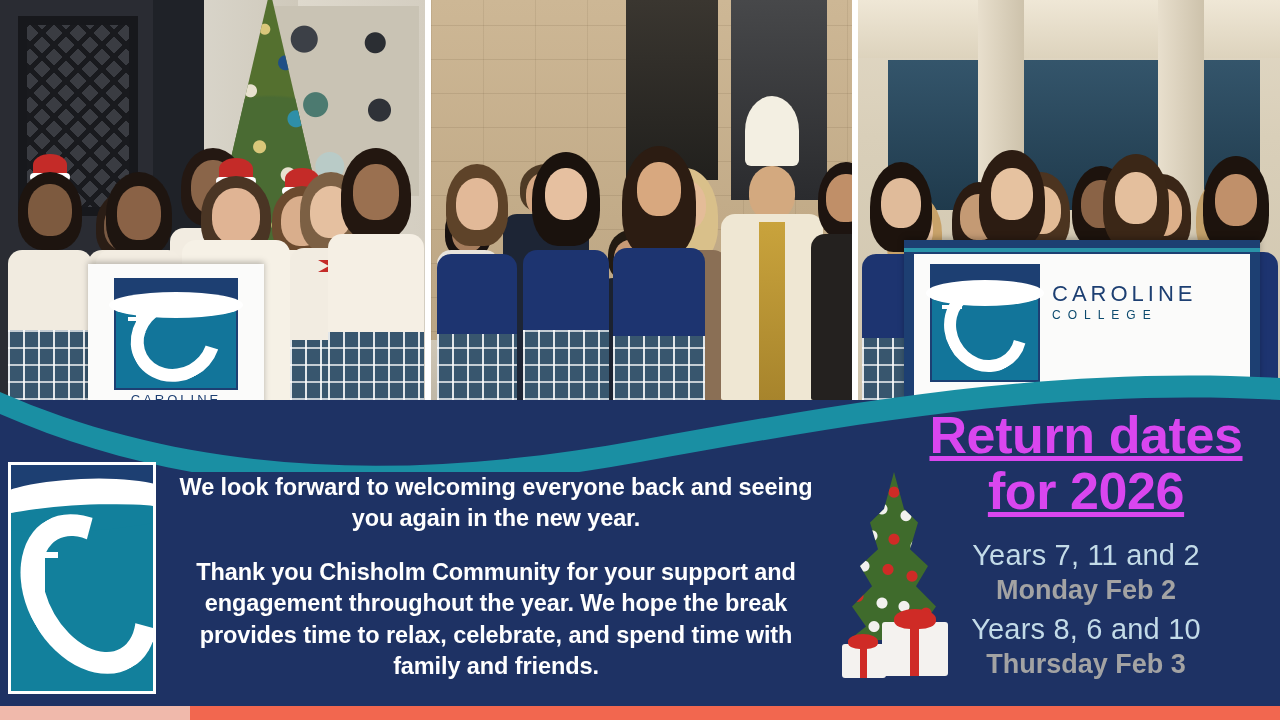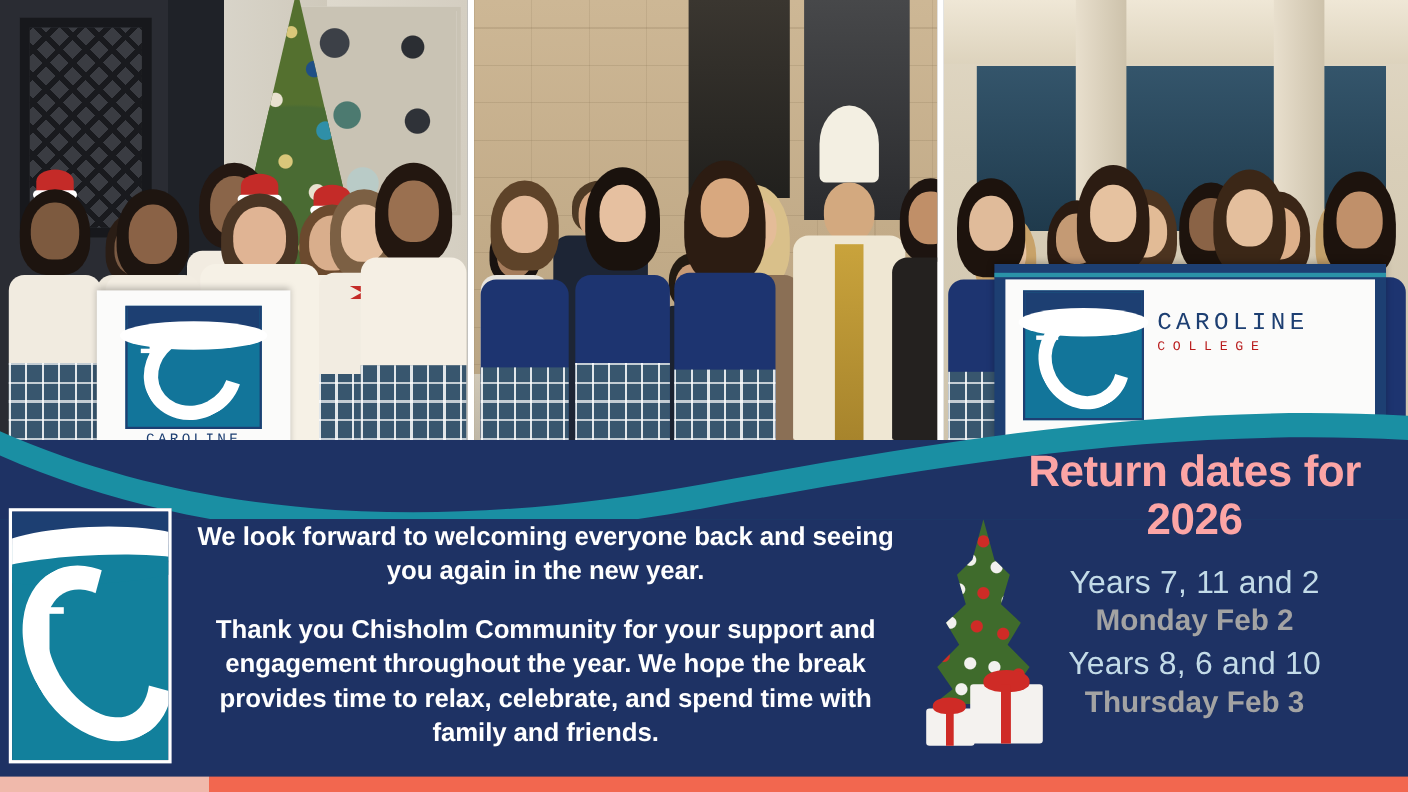--- a/index.html
+++ b/index.html
@@ -207,25 +207,25 @@
     transform:rotate(-28deg);
   }
   .hb-cross {
     position:absolute; left:17%; top:26%; width:4px; height:34px; background:#fff;
   }
   .hb-cross::after{
     content:""; position:absolute; left:-8px; top:9px; width:20px; height:4px; background:#fff;
   }
   .hb-text {
     position:absolute; left:0; right:0; text-align:center;
-    color:#1d3f72; font-family:Liberation Mono, monospace;
+    color:#1d3f72; font-family:Liberation Sans, sans-serif;
     letter-spacing:3px; font-size:13px; line-height:1.25;
   }
   .hb-text .line2 { display:block; }
-  .hb-text .line3 { display:block; letter-spacing:7px; font-size:12px; color:#b91c1c; }
+  .hb-text .line3 { display:block; letter-spacing:7px; font-size:12px; color:#0c4a6e; }
 
   
   .wave-wrap {
     position:absolute; left:0; top:352px; width:1280px; height:120px;
     pointer-events:none;
   }
   .wave-wrap svg { display:block; width:1280px; height:120px; }
 
   .navy-panel {
     position:absolute; left:0; top:455px; width:1280px; height:265px;
@@ -273,25 +273,26 @@
     letter-spacing:-0.1px;
   }
   .message p + p { margin-top:22px; }
 
   
   .return-block {
     position:absolute; left:900px; top:408px; width:372px;
     text-align:center;
   }
   .return-title {
-    color:#fca5a5;
-    font-size:40px;
+    color:#d946ef;
+    font-size:52px;
     font-weight:bold;
     line-height:1.07;
     letter-spacing:-0.4px;
+    text-decoration:underline;
   }
   .return-rows { margin-top:18px; }
   .year-line {
     color:#c3dbe8;
     font-size:29px;
     line-height:1.25;
     letter-spacing:0.2px;
     font-weight:normal;
   }
   .date-line {

